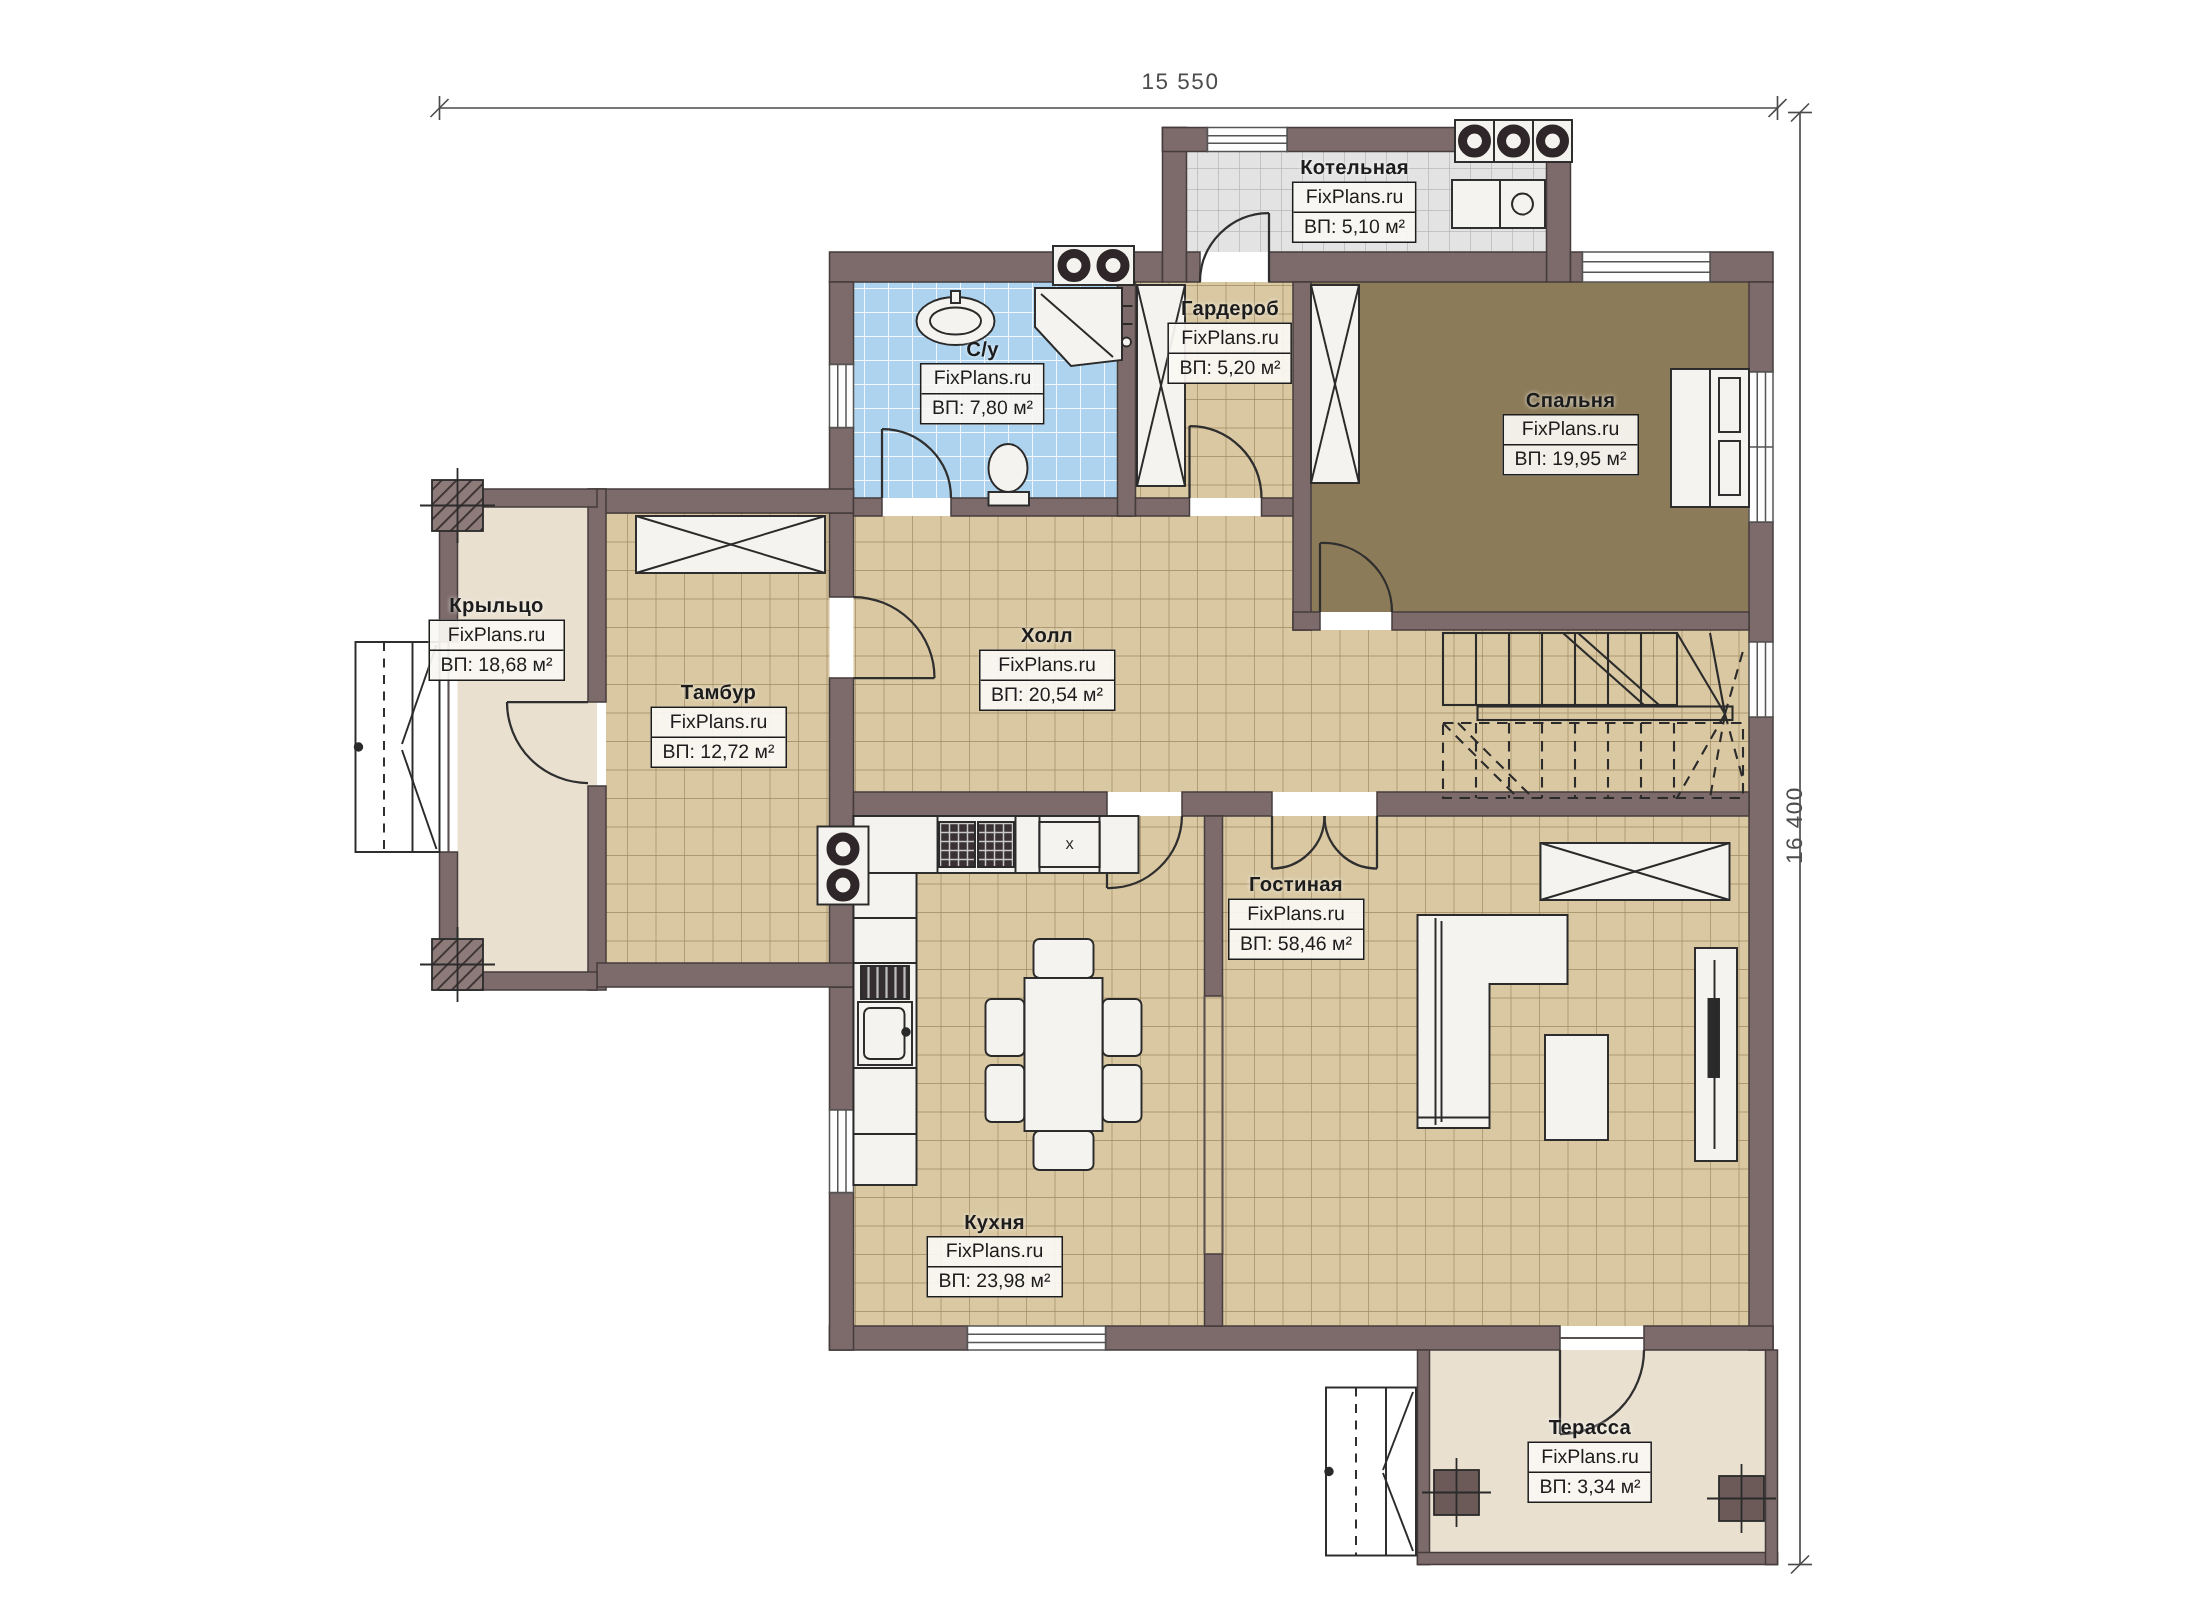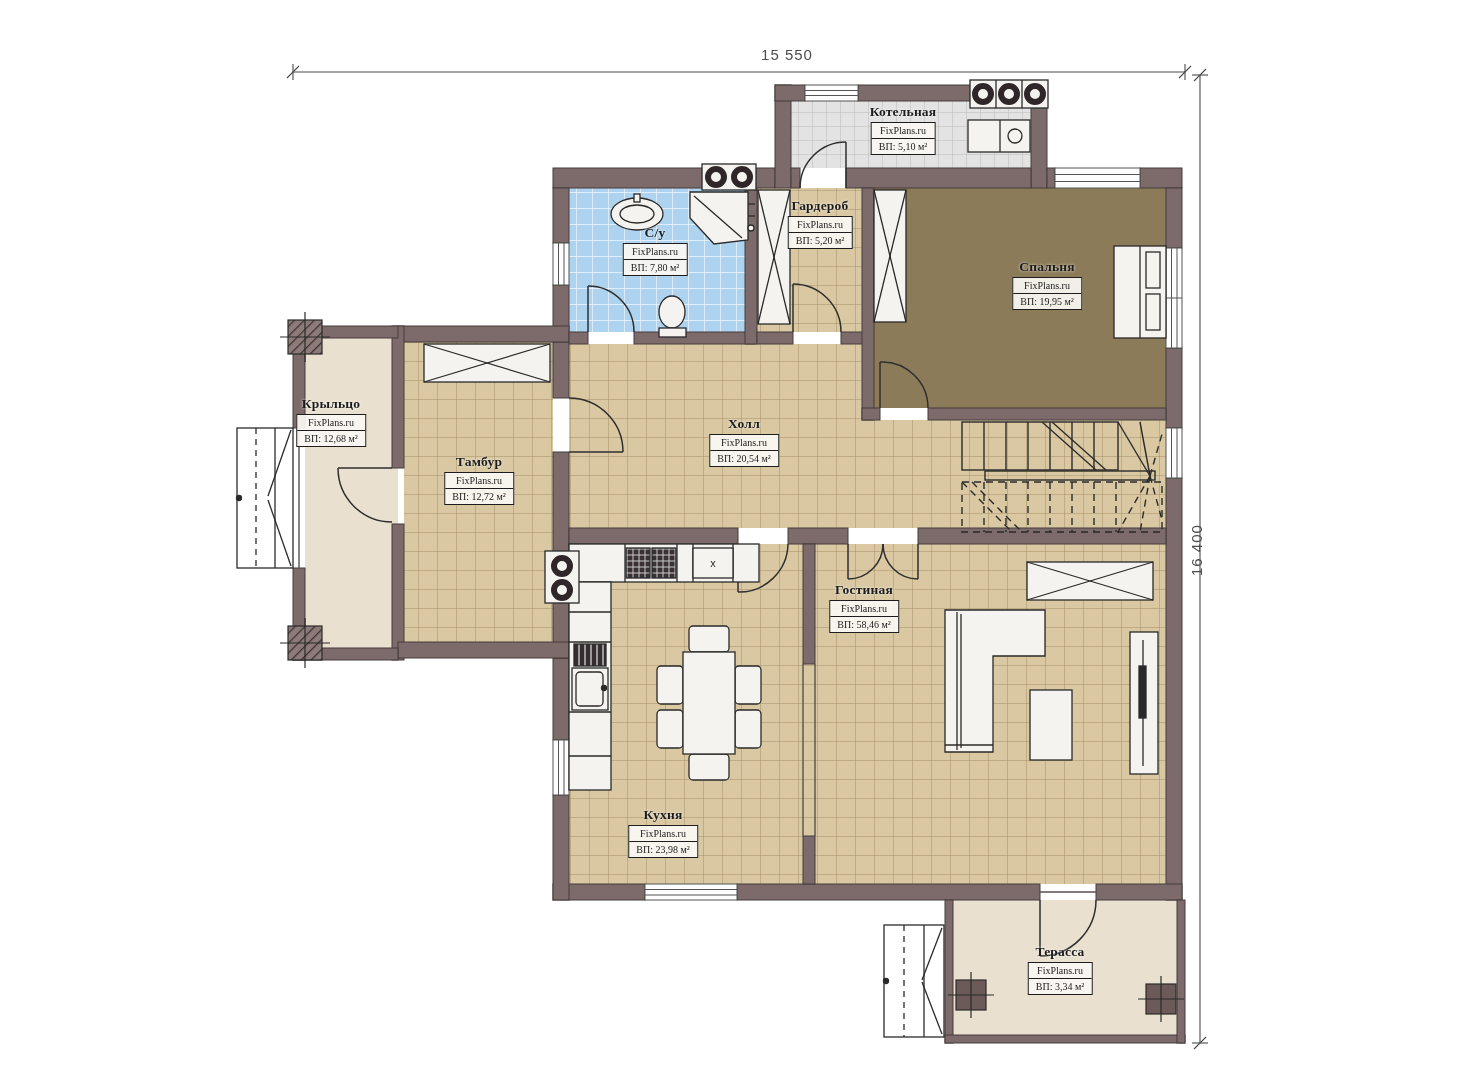--- a/index.html
+++ b/index.html
@@ -1,23 +1,23 @@
 <!DOCTYPE html>
 <html><head>
 <meta charset="utf-8">
 <style>
   html,body{margin:0;padding:0;background:#ffffff;}
   .stage{position:relative;width:1473px;height:1080px;background:#ffffff;overflow:hidden;
          font-family:"Liberation Sans", sans-serif;}
   .stage svg{position:absolute;left:0;top:0;}
-  .room-label{position:absolute;transform:translateX(-50%);text-align:center;color:#1c1c1c;z-index:5;font-family:Liberation Serif, serif;}
+  .room-label{position:absolute;transform:translateX(-50%);text-align:center;color:#1c1c1c;z-index:5;}
   .room-name{font-weight:700;font-size:13.5px;letter-spacing:.2px;margin-bottom:2px;
              text-shadow:0 0 3px rgba(255,255,255,.85);}
   .room-box{display:inline-block;border:1.6px solid #1c1c1c;background:rgba(250,248,243,.93);}
-  .room-box .row{display:block;padding:1px 7px;font-size:10px;line-height:1.3;white-space:nowrap;}
+  .room-box .row{display:block;padding:1px 7px;font-size:13px;line-height:1.3;white-space:nowrap;}
   .room-box .row + .row{border-top:1.6px solid #1c1c1c;}
   .dim-label{position:absolute;font-size:15px;color:#4d4d4d;letter-spacing:1px;z-index:4;}
   .dim-top{left:739px;top:46px;transform:translateX(-50%);margin-left:48px;}
   .dim-right{left:1188px;top:576px;transform:rotate(-90deg);transform-origin:left top;}
   .mark-x{position:absolute;font-size:11px;color:#2e2e2e;z-index:4;transform:translate(-50%,-50%);}
 </style>
 </head>
 <body>
 
 <div class="stage">
@@ -420,31 +420,31 @@
   <div class="room-name">Спальня</div>
   <div class="room-box">
     <span class="row">FixPlans.ru</span>
     <span class="row">ВП: 19,95 м²</span>
   </div>
 </div>
 <div class="room-label" style="left:331px;top:396px">
   <div class="room-name">Крыльцо</div>
   <div class="room-box">
     <span class="row">FixPlans.ru</span>
-    <span class="row">ВП: 12,68 м²</span>
+    <span class="row">ВП: 18,68 м²</span>
   </div>
 </div>
 <div class="room-label" style="left:479px;top:454px">
   <div class="room-name">Тамбур</div>
   <div class="room-box">
     <span class="row">FixPlans.ru</span>
     <span class="row">ВП: 12,72 м²</span>
   </div>
 </div>
-<div class="room-label" style="left:744px;top:416px">
+<div class="room-label" style="left:698px;top:416px">
   <div class="room-name">Холл</div>
   <div class="room-box">
     <span class="row">FixPlans.ru</span>
     <span class="row">ВП: 20,54 м²</span>
   </div>
 </div>
 <div class="room-label" style="left:864px;top:582px">
   <div class="room-name">Гостиная</div>
   <div class="room-box">
     <span class="row">FixPlans.ru</span>

